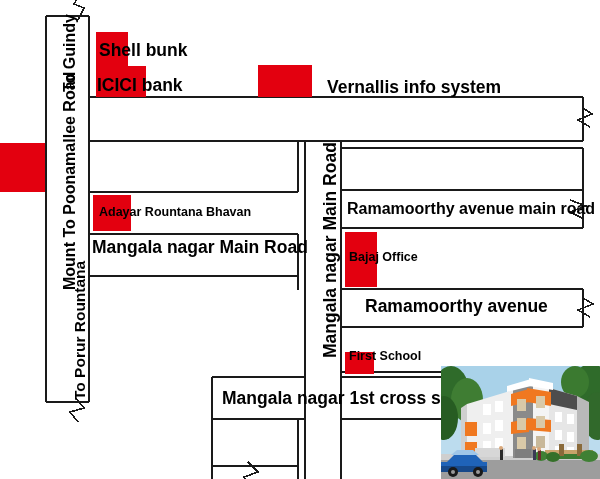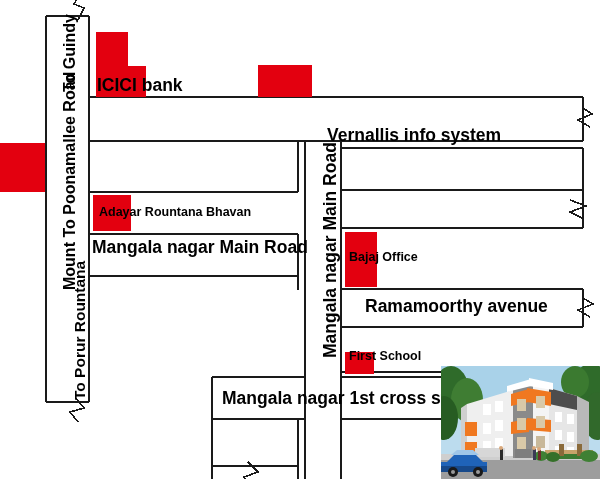--- a/index.html
+++ b/index.html
@@ -146,29 +146,31 @@
 
   <div class="vlbl t16" style="left:62px; top:290px;">Mount To Poonamallee Road</div>
 
   <div class="vlbl t16" style="left:72px; top:400px; font-size:15.5px;">To Porur Rountana</div>
 
   <div class="vlbl t18" style="left:322px; top:358px;">Mangala nagar Main Road</div>
 
 
   <div class="lbl t18" style="left:92px; top:239px;">Mangala nagar Main Road</div>
 
+  <div class="lbl t16" style="left:347px; top:201px;">Ramamoorthy avenue main road</div>
 
   <div class="lbl t18" style="left:365px; top:298px;">Ramamoorthy avenue</div>
 
   <div class="lbl t18" style="left:222px; top:390px;">Mangala nagar 1st cross st</div>
 
+  <div class="lbl t18" style="left:99px; top:42px;">Shell bunk</div>
 
   <div class="lbl t18" style="left:97px; top:77px;">ICICI bank</div>
 
-  <div class="lbl t18" style="left:327px; top:79px;margin-top:48px;">Vernallis info system</div>
+  <div class="lbl t18" style="left:327px; top:79px;">Vernallis info system</div>
 
   <div class="lbl t13" style="left:99px; top:206px;">Adayar Rountana Bhavan</div>
 
   <div class="lbl t13" style="left:349px; top:251px;">Bajaj Office</div>
 
   <div class="lbl t13" style="left:349px; top:350px;">First School</div>
 
   <div id="building-photo">
     <svg width="159" height="113" viewBox="0 0 159 113">
 

